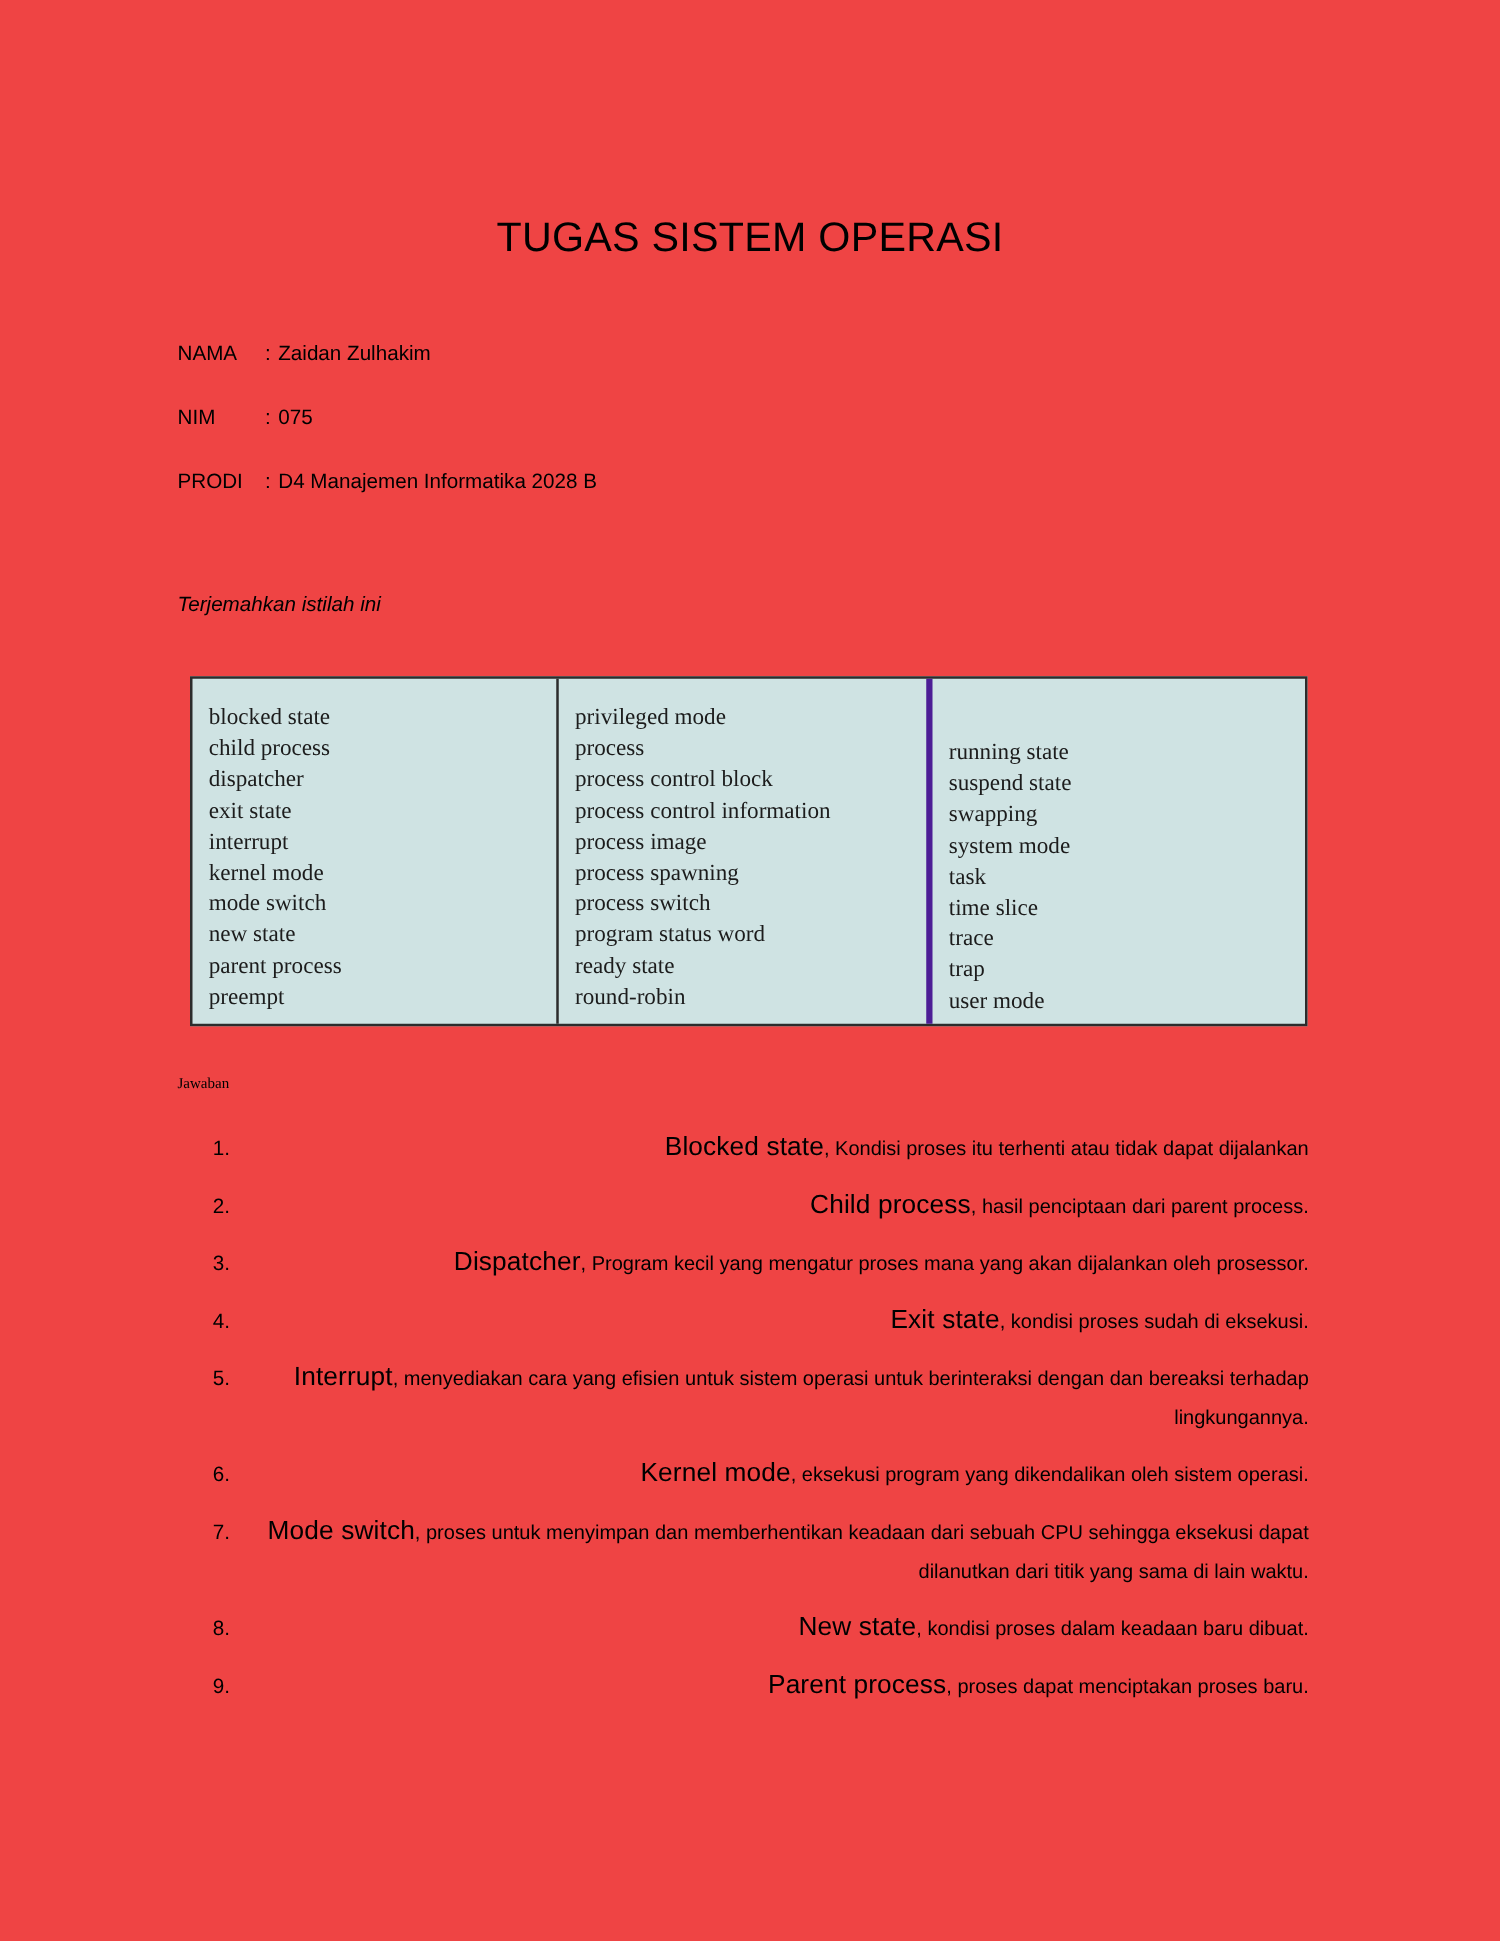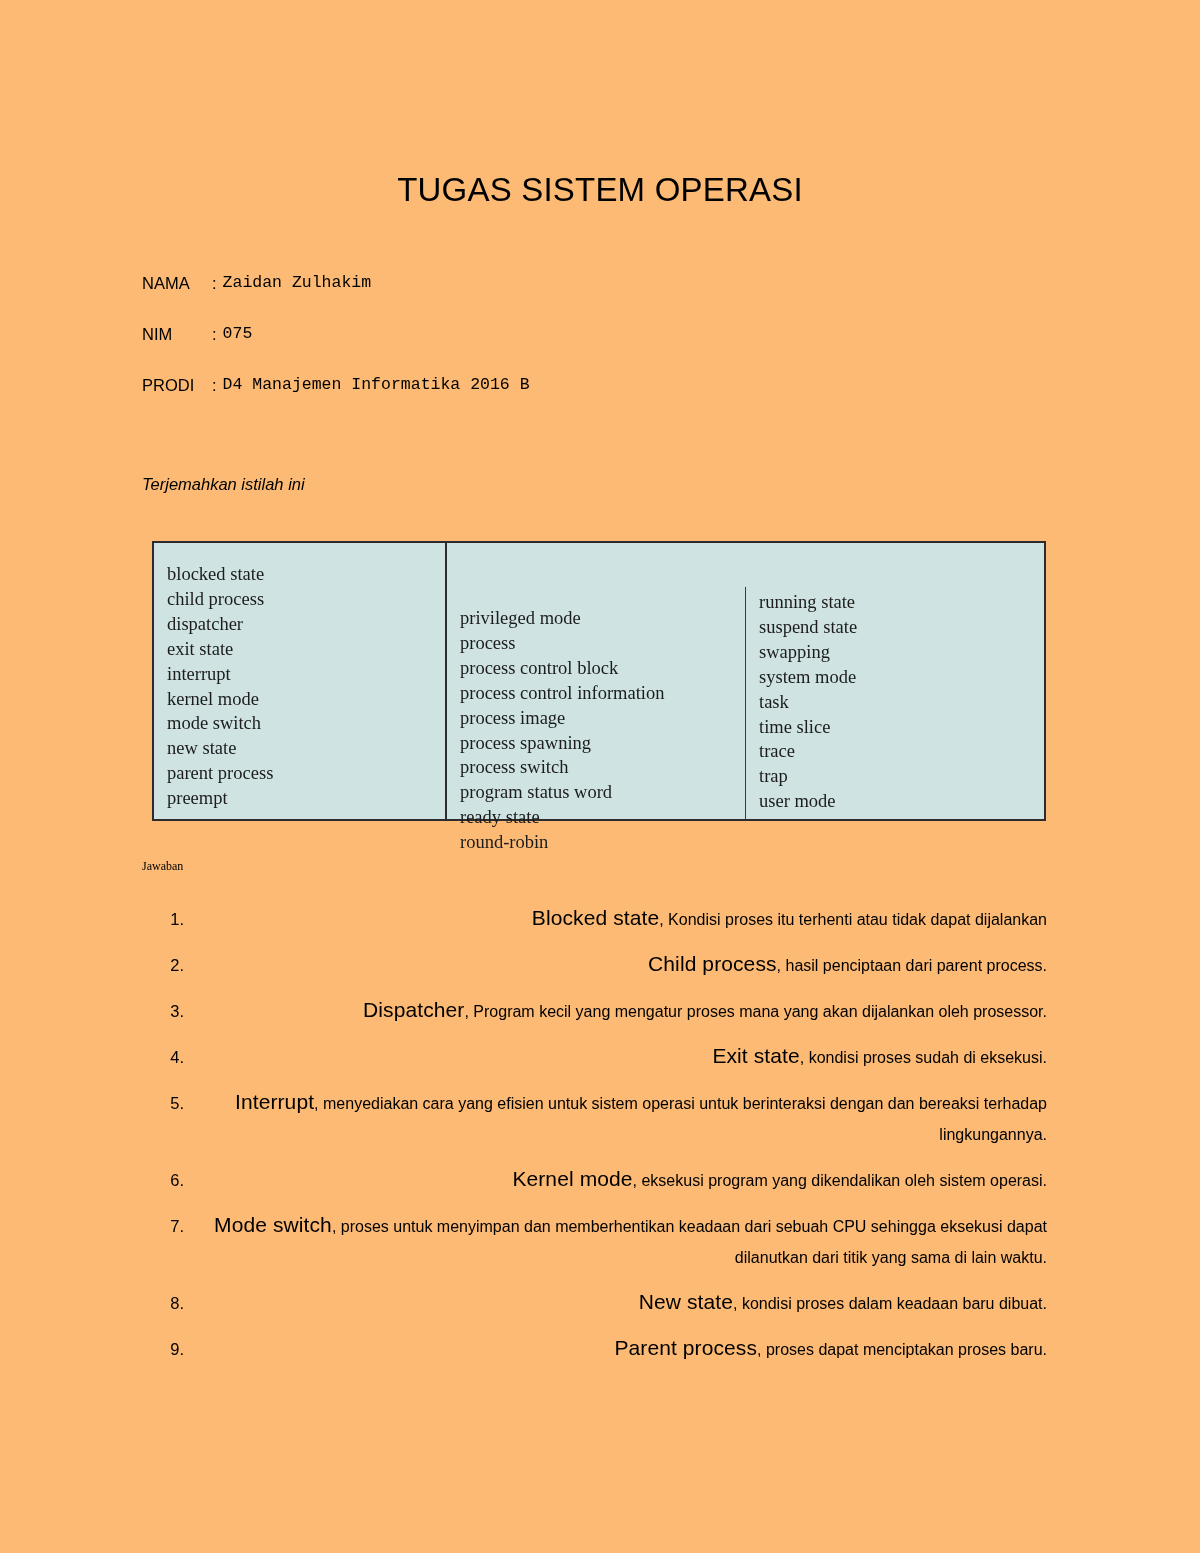--- a/index.html
+++ b/index.html
@@ -14,21 +14,21 @@
     font-family: "Liberation Sans", sans-serif;
     color: #000000;
     -webkit-font-smoothing: antialiased;
   }
 
   .page {
     position: absolute;
     left: 0; top: 0;
     width: 1200px;
     height: 1553px;
-    background: #fdba74;
+    background: #ef4444;
     overflow: hidden;
   }
 
   
   .doc-title {
     position: absolute;
     left: 0;
     top: 148px;
     width: 1200px;
     text-align: center;
@@ -55,21 +55,21 @@
     white-space: nowrap;
   }
   .meta-label {
     width: 70px;
     flex: 0 0 70px;
   }
   .meta-sep {
     flex: 0 0 auto;
     padding-right: 6px;
   }
-  .meta-value { flex: 0 0 auto; font-family: Liberation Mono, monospace; }
+  .meta-value { flex: 0 0 auto; }
 
   
   .instruction {
     position: absolute;
     left: 142px;
     top: 473px;
     font-size: 16.5px;
     line-height: 22px;
     white-space: nowrap;
     font-style: italic;
@@ -89,21 +89,21 @@
   }
   .terms-col {
     box-sizing: border-box;
     padding: 19px 0 0 13px;
     font-family: "Liberation Serif", "DejaVu Serif", serif;
     font-size: 18.5px;
     line-height: 24.9px;
     color: #1c1c1c;
   }
   .terms-col.c1 { flex: 0 0 293px; border-right: 2px solid #2c2c2c; }
-  .terms-col.c2 { flex: 0 0 299px; border-right: 1px solid #4c1d95; margin-top: 44px; }
+  .terms-col.c2 { flex: 0 0 299px; border-right: 5px solid #4c1d95; }
   .terms-col.c3 { flex: 1 1 auto; margin-top: 28px; }
   .term-item { white-space: nowrap; }
 
   
   .jawaban-label {
     position: absolute;
     left: 142px;
     top: 855px;
     font-size: 12px;
     line-height: 22px;
@@ -164,21 +164,21 @@
         <span class="meta-value">Zaidan Zulhakim</span>
       </div>
       <div class="meta-row">
         <span class="meta-label">NIM</span>
         <span class="meta-sep">:</span>
         <span class="meta-value">075</span>
       </div>
       <div class="meta-row">
         <span class="meta-label">PRODI</span>
         <span class="meta-sep">:</span>
-        <span class="meta-value">D4 Manajemen Informatika 2016 B</span>
+        <span class="meta-value">D4 Manajemen Informatika 2028 B</span>
       </div>
     </div>
 
   <div class="instruction">Terjemahkan istilah ini</div>
 
   <div class="terms-table" id="terms-table">
       <div class="terms-col c1">
         <div class="term-item">blocked state</div>
         <div class="term-item">child process</div>
         <div class="term-item">dispatcher</div>

